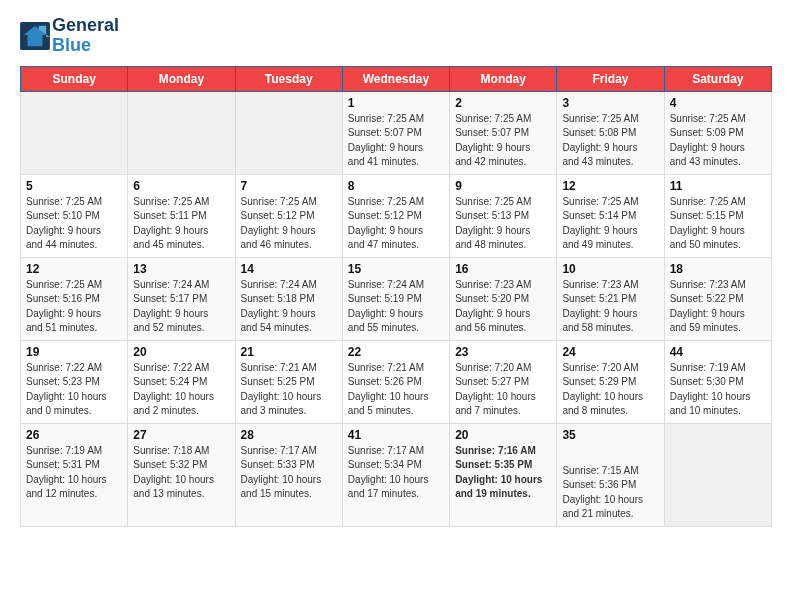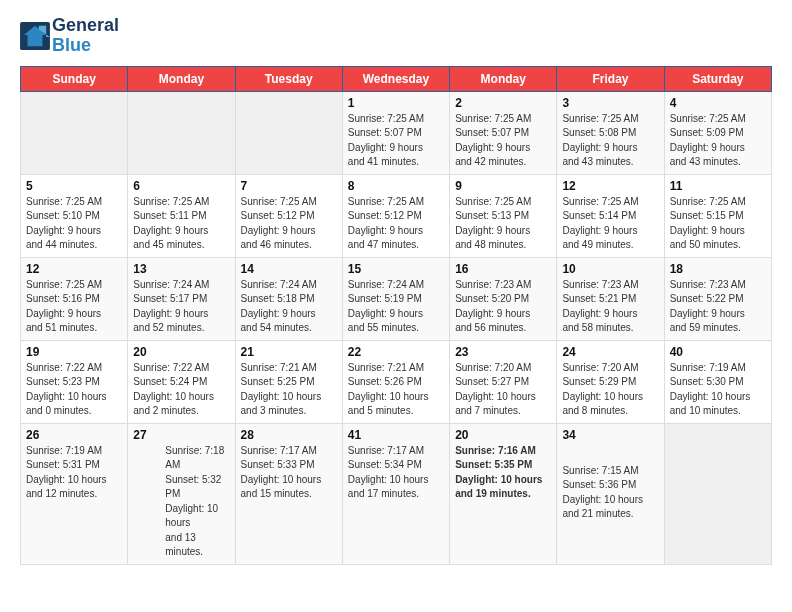--- a/index.html
+++ b/index.html
@@ -296,38 +296,38 @@
 and 7 minutes.</div>
           </td>
           <td>
             <div class="day-number">24</div>
             <div class="day-info" style="white-space: pre-line;">Sunrise: 7:20 AM
 Sunset: 5:29 PM
 Daylight: 10 hours
 and 8 minutes.</div>
           </td>
           <td>
-            <div class="day-number">40</div>
+            <div class="day-number">44</div>
             <div class="day-info" style="white-space: pre-line;">Sunrise: 7:19 AM
 Sunset: 5:30 PM
 Daylight: 10 hours
 and 10 minutes.</div>
           </td>
         </tr>
         <tr>
           <td>
             <div class="day-number">26</div>
             <div class="day-info" style="white-space: pre-line;">Sunrise: 7:19 AM
 Sunset: 5:31 PM
 Daylight: 10 hours
 and 12 minutes.</div>
           </td>
           <td>
             <div class="day-number">27</div>
-            <div class="day-info" style="white-space: pre-line; margin-left: 32px;">Sunrise: 7:18 AM
+            <div class="day-info" style="white-space: pre-line;">Sunrise: 7:18 AM
 Sunset: 5:32 PM
 Daylight: 10 hours
 and 13 minutes.</div>
           </td>
           <td>
             <div class="day-number">28</div>
             <div class="day-info" style="white-space: pre-line;">Sunrise: 7:17 AM
 Sunset: 5:33 PM
 Daylight: 10 hours
 and 15 minutes.</div>
@@ -340,21 +340,21 @@
 and 17 minutes.</div>
           </td>
           <td>
             <div class="day-number">20</div>
             <div class="day-info" style="white-space: pre-line; font-weight: bold;">Sunrise: 7:16 AM
 Sunset: 5:35 PM
 Daylight: 10 hours
 and 19 minutes.</div>
           </td>
           <td>
-            <div class="day-number">34</div>
+            <div class="day-number">35</div>
             <div class="day-info" style="white-space: pre-line; margin-top: 22px;">Sunrise: 7:15 AM
 Sunset: 5:36 PM
 Daylight: 10 hours
 and 21 minutes.</div>
           </td>
           <td class="empty"></td>
         </tr>
       </tbody>
   </table>
 </div>

